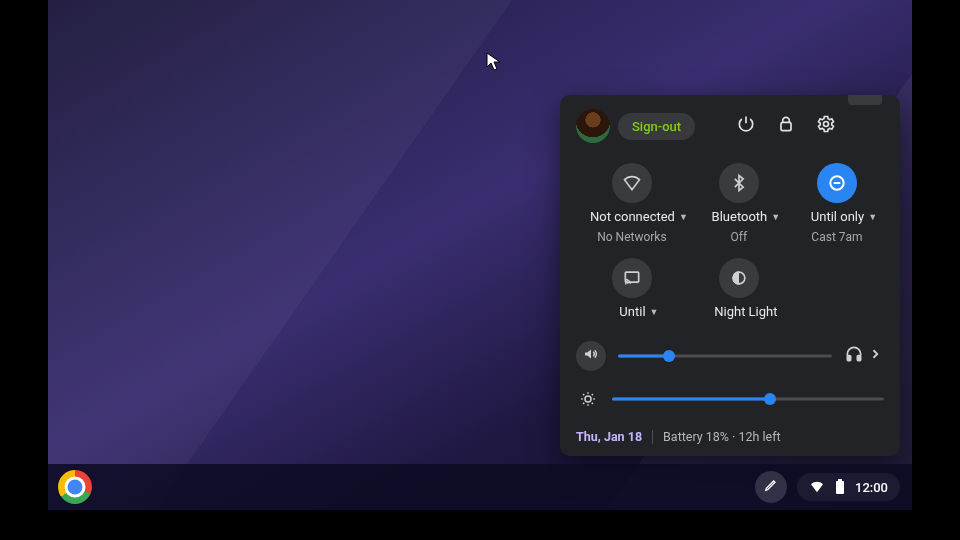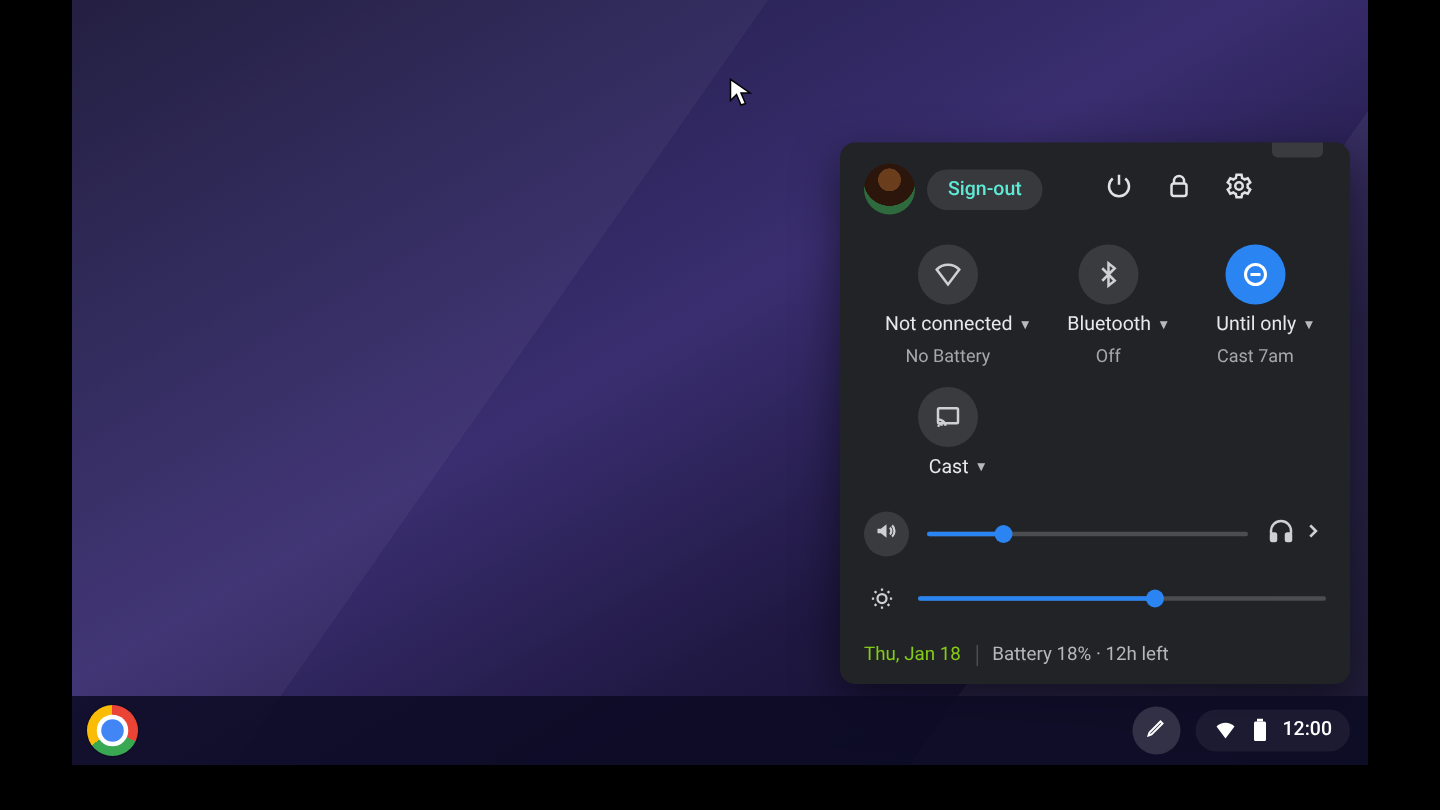--- a/index.html
+++ b/index.html
@@ -29,21 +29,21 @@
     width: 34px; height: 34px; border-radius: 50%;
     background: conic-gradient(#e94435 0 115deg, #38a852 115deg 235deg, #fabc05 235deg 360deg);
     position: relative; box-shadow: 0 0 0 1px rgba(0,0,0,0.2);
   }
   .chrome-icon::before {
     content: ""; position: absolute; left: 50%; top: 50%; width: 15px; height: 15px;
     border-radius: 50%; background: #4286f5; transform: translate(-50%, -50%);
     box-shadow: 0 0 0 3px #fff;
   }
   .status-area {
-    display: flex; align-items: flex-start; gap: 10px;
+    display: flex; align-items: center; gap: 10px;
     background: rgba(255,255,255,0.06); border-radius: 20px; padding: 6px 12px;
   }
   .pen-btn {
     width: 32px; height: 32px; border-radius: 50%;
     background: rgba(255,255,255,0.15); display: flex; align-items: center; justify-content: center;
   }
   .status-icons { display: flex; align-items: center; gap: 8px; color: #fff; }
   .status-clock { font-size: 13px; color: #fff; font-weight: 500; }
   
   .qs-panel {
@@ -55,21 +55,21 @@
   .avatar {
     width: 34px; height: 34px; border-radius: 50%;
     background: radial-gradient(circle at 50% 32%, #6a3d1c 0 26%, #2c150a 27% 60%, #2f6a3e 61% 100%);
     position: relative; flex: 0 0 auto;
   }
   .cursor-arrow {
     position: absolute; left: 438px; top: 52px; width: 16px; height: 20px;
     pointer-events: none; z-index: 50;
   }
   .signout-btn {
-    background: rgba(255,255,255,0.10); color: #5eead4; border-radius: 16px;
+    background: rgba(255,255,255,0.10); color: #84cc16; border-radius: 16px;
     padding: 6px 14px; font-size: 13px; font-weight: 500;
   }
   .hdr-gap { flex: 1 1 auto; }
   .hdr-icon {
     width: 32px; height: 32px; display: flex; align-items: center; justify-content: center;
     color: #e1e2e4;
   }
   .hdr-icon svg { width: 20px; height: 20px; }
   .collapse-btn {
     width: 30px; height: 30px; display: flex; align-items: center; justify-content: center;
@@ -125,21 +125,21 @@
     background: #2a85f2; transform: translate(-50%, -50%);
   }
   .audio-extra { display: flex; align-items: center; gap: 2px; color: #cfd0d2; }
   .audio-extra svg { width: 20px; height: 20px; }
   .chev-right svg { width: 18px; height: 18px; }
   
   .qs-footer {
     margin-top: 18px; display: flex; align-items: center; gap: 10px;
     font-size: 12.5px; color: #b6b7ba;
   }
-  .qs-footer .date { color: #84cc16; font-weight: 400; }
+  .qs-footer .date { color: #c4b5fd; font-weight: 700; }
   .vdiv { width: 1px; height: 14px; background: #4c4d51; }
 </style>
 </head>
 <body>
 
 <div class="screen">
   <div class="wall-diag"></div>
 
   <div class="qs-panel">
     <div class="notif-tab"></div>
@@ -186,21 +186,21 @@
       <div class="ft">
         <div class="ft-icon">
           <svg viewBox="0 0 24 24" fill="none" stroke="currentColor" stroke-width="2">
               <path d="M12 20 3 8c5-5 13-5 18 0L12 20Z"></path>
             </svg>
         </div>
         <div class="ft-title">
           <span>Not connected</span>
           <span class="caret">▼</span>
         </div>
-        <div class="ft-sub">No Battery</div>
+        <div class="ft-sub">No Networks</div>
       </div>
 
       <div class="ft">
         <div class="ft-icon">
           <svg viewBox="0 0 24 24" fill="none" stroke="currentColor" stroke-width="2">
               <path d="M7 7l10 10-5 4V3l5 4L7 17"></path>
             </svg>
         </div>
         <div class="ft-title">
           <span>Bluetooth</span>
@@ -227,25 +227,36 @@
         <div class="ft-icon">
           <svg viewBox="0 0 24 24" fill="none" stroke="currentColor" stroke-width="2">
               <rect x="4" y="5" width="16" height="12" rx="1"></rect>
               <path d="M4 19a6 6 0 0 1 6 0" opacity="0"></path>
               <path d="M4 14c3 0 6 2 6 5"></path>
               <path d="M4 17c1.7 0 3 1 3 2"></path>
               <circle cx="4.5" cy="19" r="1" fill="currentColor" stroke="none"></circle>
             </svg>
         </div>
         <div class="ft-title">
-          <span>Cast</span>
+          <span>Until</span>
           <span class="caret">▼</span>
         </div>
       </div>
 
+      <div class="ft">
+        <div class="ft-icon">
+          <svg viewBox="0 0 24 24" fill="none" stroke="currentColor" stroke-width="2">
+              <circle cx="12" cy="12" r="7"></circle>
+              <path d="M12 5a7 7 0 0 0 0 14" fill="currentColor"></path>
+            </svg>
+        </div>
+        <div class="ft-title">
+          <span>Night Light</span>
+        </div>
+      </div>
       <div></div>
     </div>
 
     <div class="qs-sliders">
       <div class="slider-row">
         <div class="row-icon-btn">
           <span>
             <svg viewBox="0 0 24 24" fill="currentColor">
                 <path d="M4 10v4h3l5 4V6l-5 4H4z"></path>
                 <path d="M15 9a4 4 0 0 1 0 6" fill="none" stroke="currentColor" stroke-width="2"></path>

